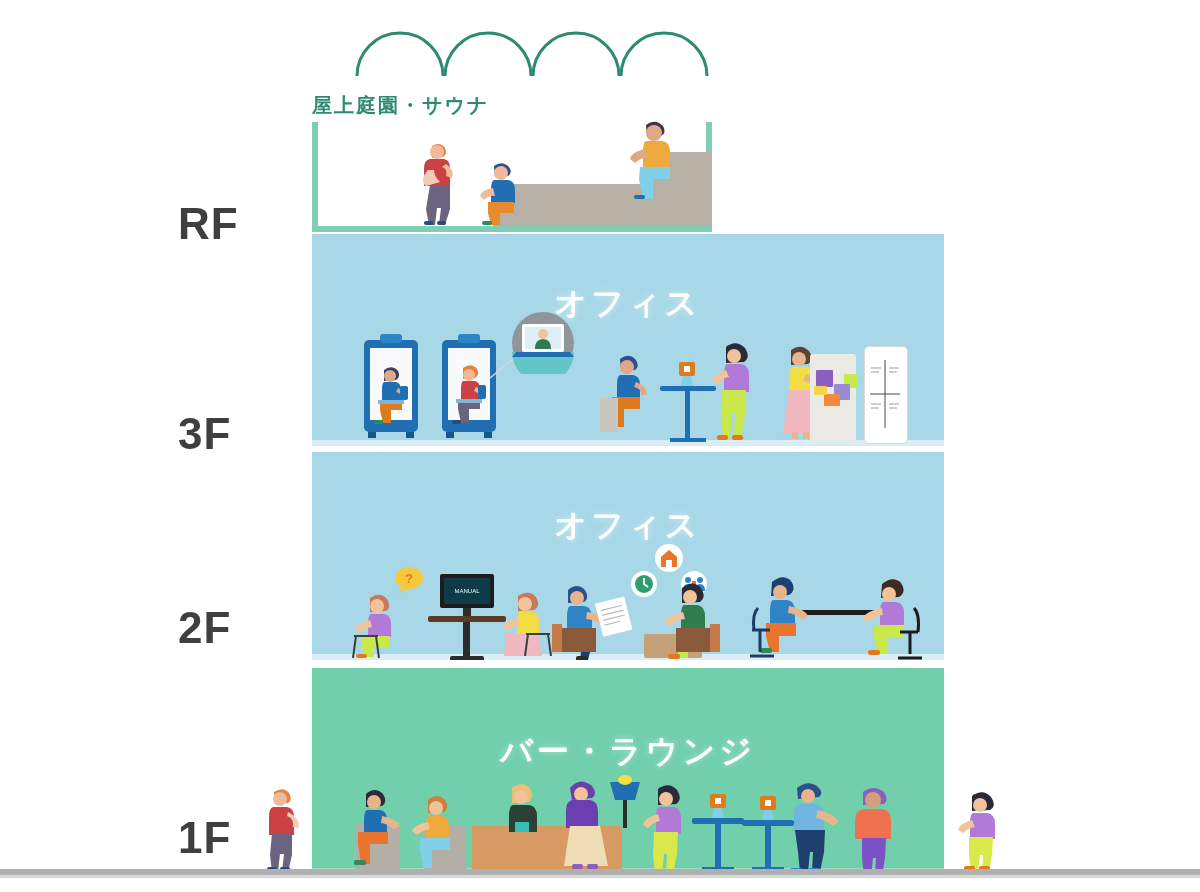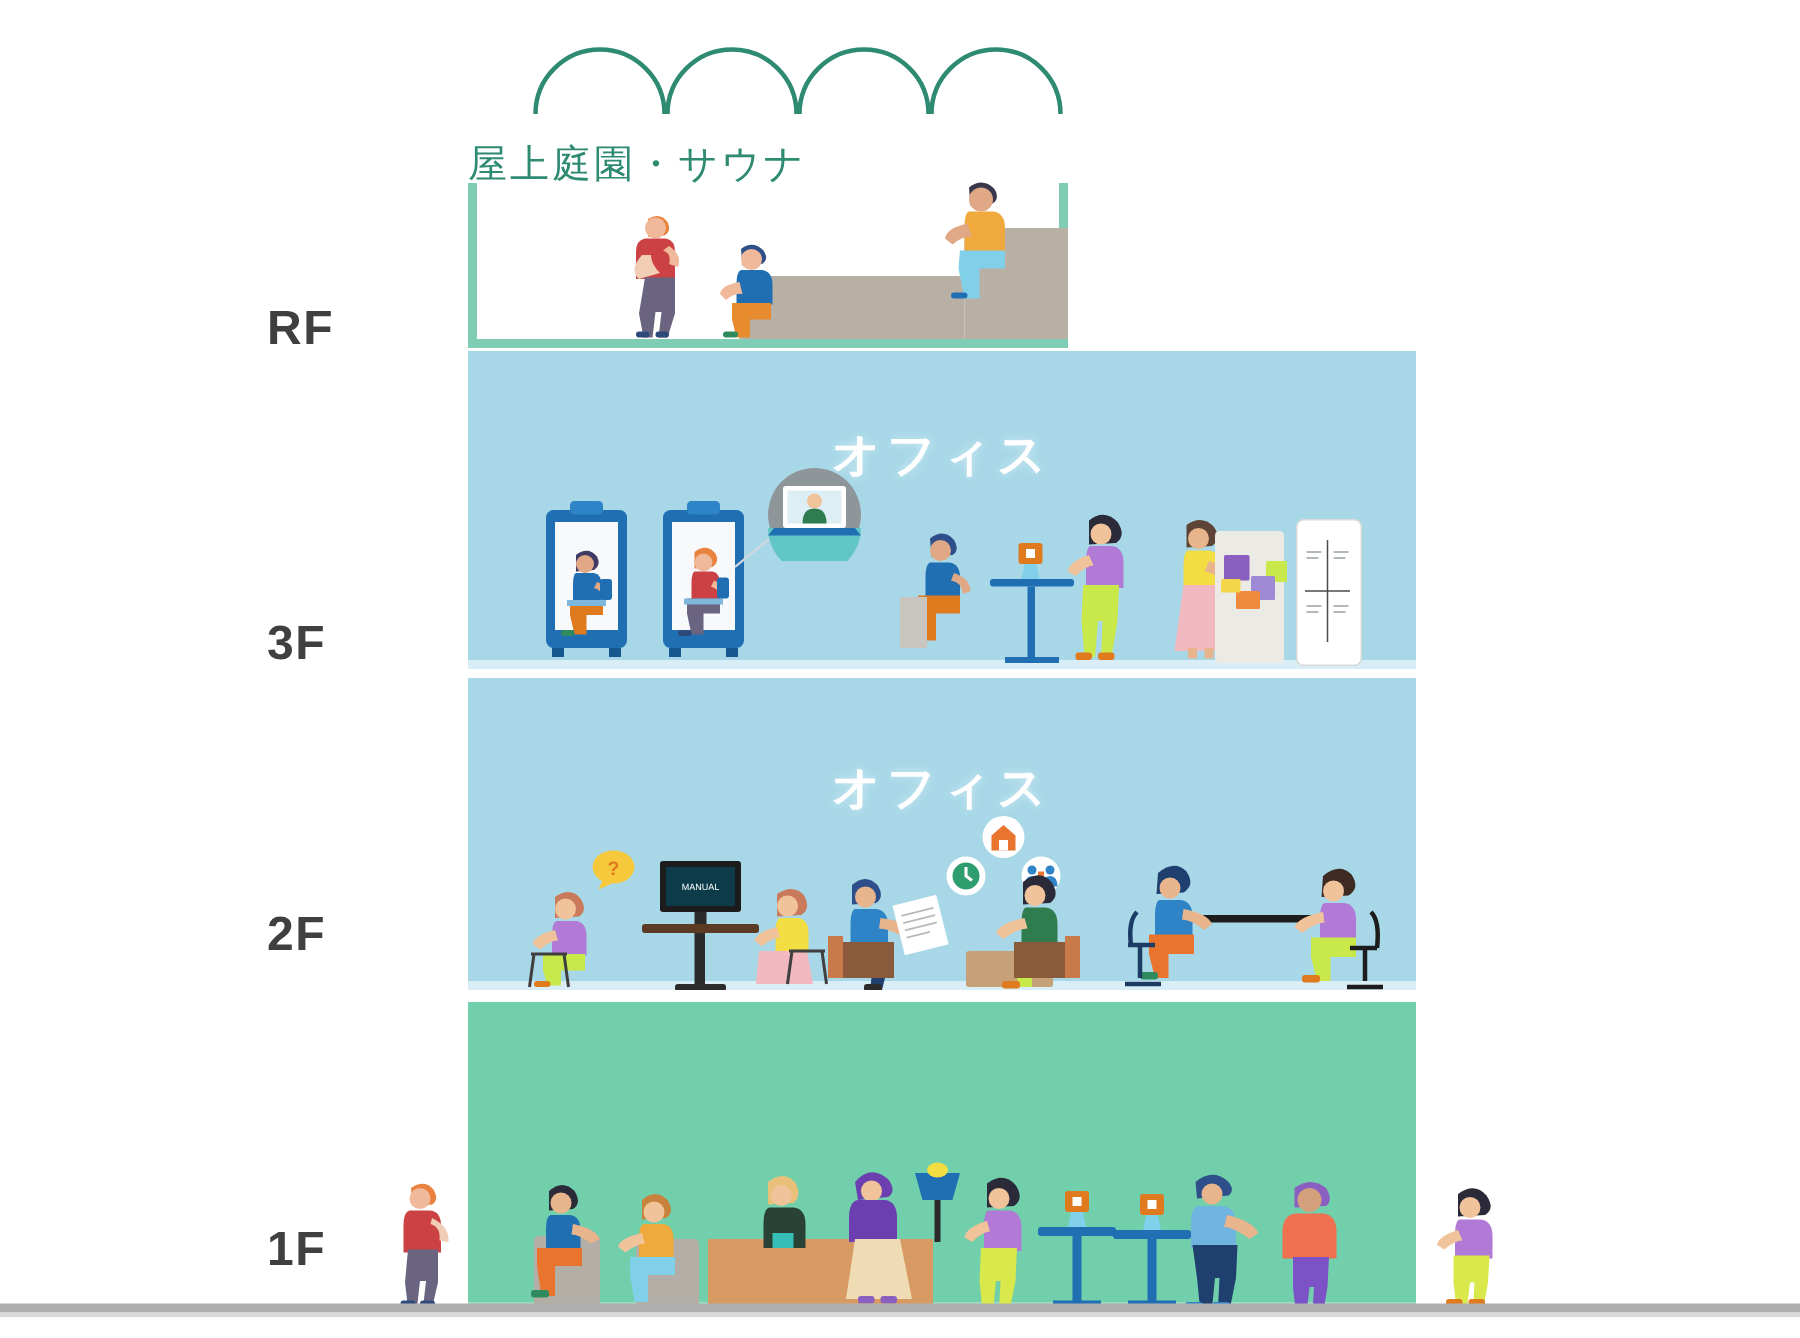--- a/index.html
+++ b/index.html
@@ -8,39 +8,39 @@
     background:#ffffff;
     font-family:"Liberation Sans","DejaVu Sans",sans-serif;
     overflow:hidden;
     position:relative;
   }
   .stage{position:absolute;inset:0;}
 
   
   .floor-label{
     position:absolute;
-    font-size:32px;
+    font-size:44px;
     font-weight:600;
     color:#3f3f3f;
     letter-spacing:1px;
     line-height:1;
     text-align:left;
   }
   #lbl-rf{left:178px;top:202px;}
   #lbl-3f{left:178px;top:412px;}
   #lbl-2f{left:178px;top:606px;text-align:center;}
   #lbl-1f{left:178px;top:816px;}
 
   
   .arches{position:absolute;left:355px;top:26px;width:356px;height:50px;}
 
   
   .rf-title{
     position:absolute;left:312px;top:92px;width:400px;
-    font-size:26px;font-weight:normal;color:#2e8b72;
+    font-size:20px;font-weight:bold;color:#2e8b72;
     letter-spacing:2px;
     white-space:nowrap;
   }
 
   
   .rf-box{
     position:absolute;left:312px;top:122px;width:400px;height:110px;
     border-left:6px solid #7fcdb4;
     border-right:6px solid #7fcdb4;
     border-bottom:6px solid #7fcdb4;
@@ -383,20 +383,21 @@
       <g stroke="#1c1c1c" stroke-width="3" fill="none">
         <path d="M56,34 q6,6 4,24"></path>
         <path d="M42,58 h18"></path>
         <path d="M52,58 v22"></path>
         <path d="M40,84 h24"></path>
       </g>
     </svg>
   </div>
 
   <div class="floor" id="floor-1f">
+    <div class="floor-title">バー・ラウンジ</div>
     <div class="floor-ground"></div>
 
     <div class="sofa" style="left:44px;top:156px;width:44px;height:48px;"></div>
     <svg class="fig" style="left:36px;top:118px;" width="56" height="86" viewBox="0 0 56 86">
       <path d="M18,8 q9,-8 17,0 q5,8 -1,12 l-16,1z" fill="#2b2a38"></path>
       <circle cx="26" cy="16" r="7" fill="#e8b48c"></circle>
       <path d="M19,24 h13 q7,1 7,10 l0,13 h-23 l0,-13 q0,-9 3,-10z" fill="#1f6fb2"></path>
       <path d="M34,30 q15,3 18,10 l-6,3 q-8,-6 -13,-6z" fill="#e8b48c"></path>
       <path d="M10,46 h30 l0,12 h-18 l0,20 h-9 l-3,-20z" fill="#e8742e"></path>
       <rect x="6" y="74" width="12" height="5" rx="2" fill="#2f8a5e"></rect>

